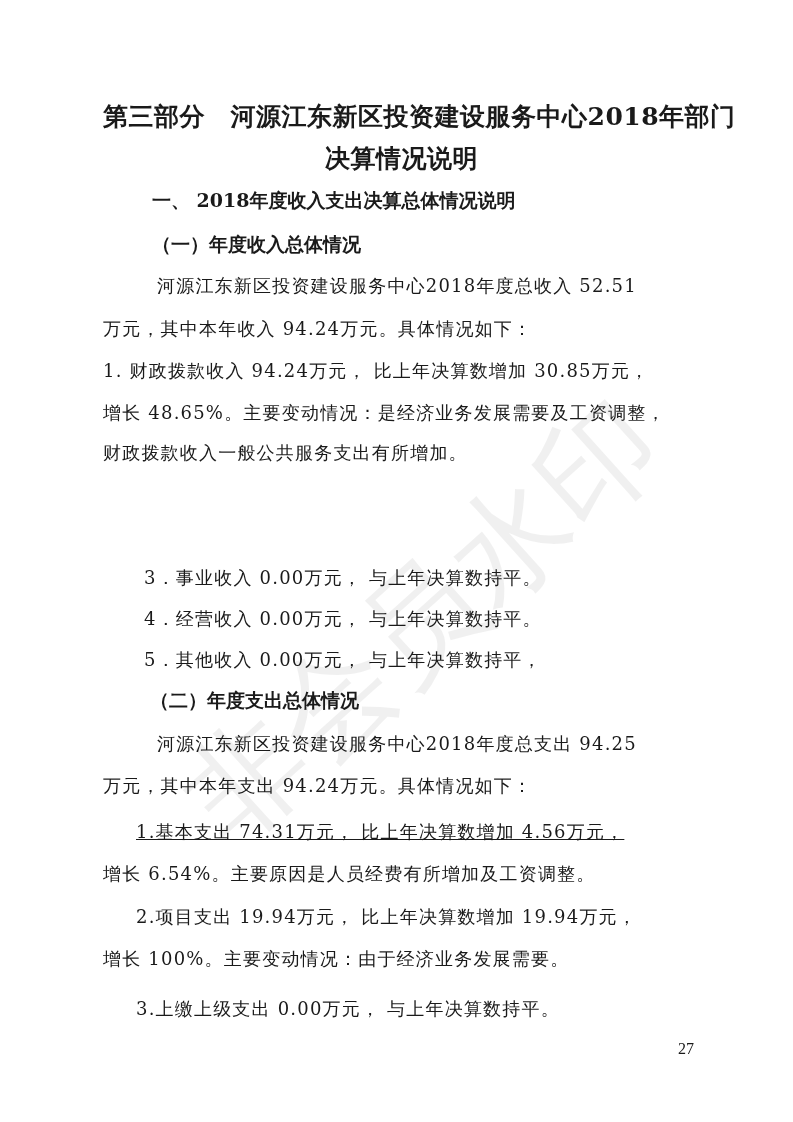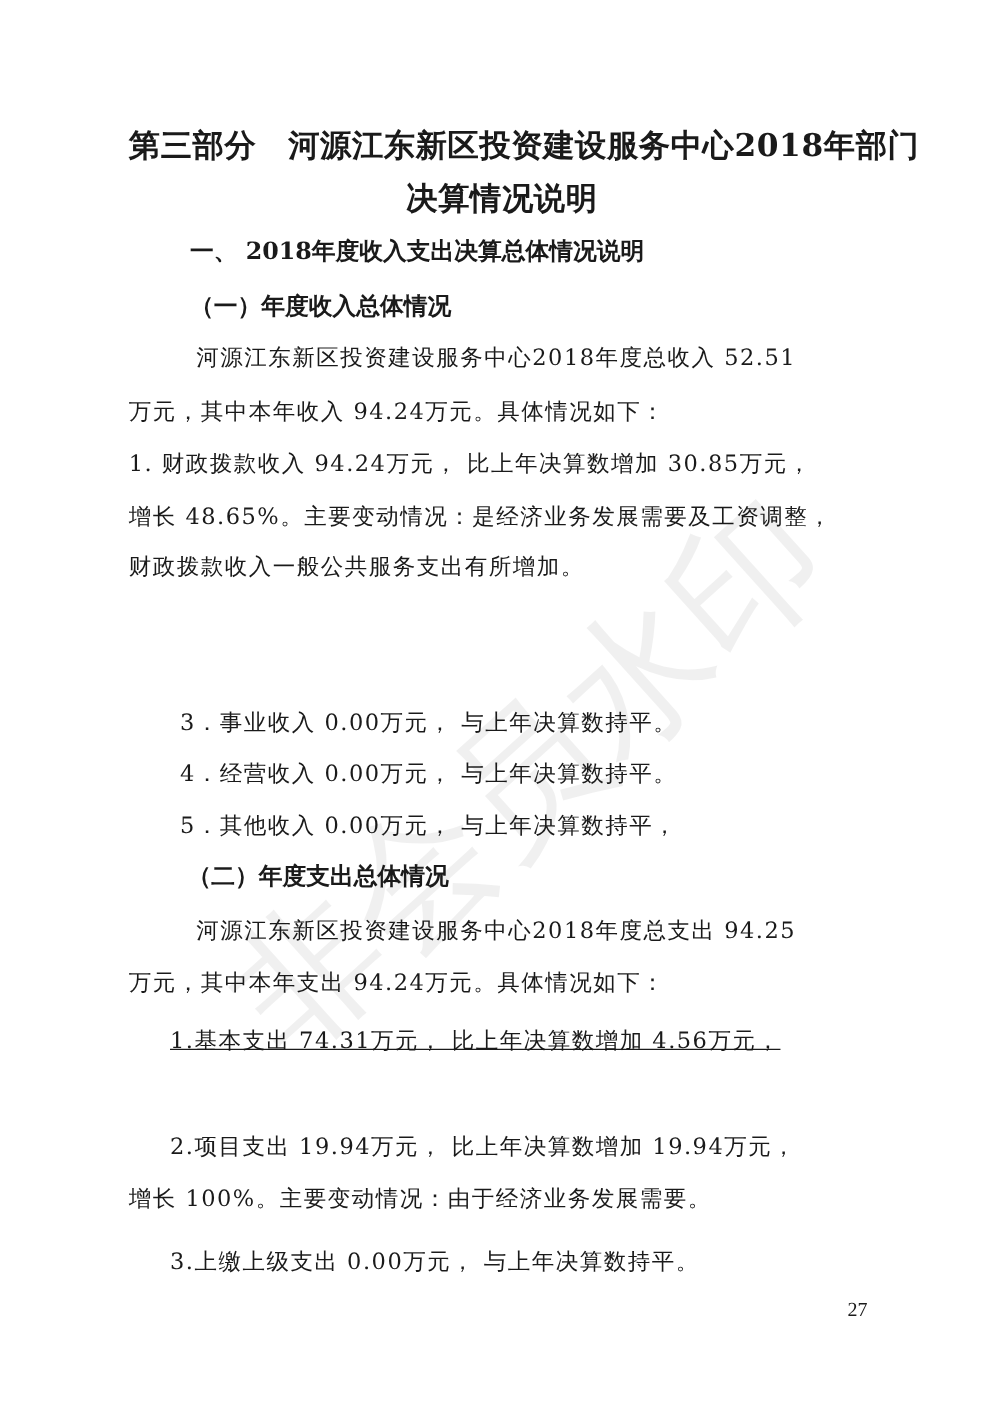--- a/index.html
+++ b/index.html
@@ -36,18 +36,19 @@
   <div class="line" style="left:103px; top:401px;">增长 48.65%。主要变动情况：是经济业务发展需要及工资调整，</div>
   <div class="line" style="left:103px; top:441px;">财政拨款收入一般公共服务支出有所增加。</div>
   <div class="line" style="left:144px; top:566px;text-align:right;">3．事业收入 0.00万元， 与上年决算数持平。</div>
   <div class="line" style="left:144px; top:607px;">4．经营收入 0.00万元， 与上年决算数持平。</div>
   <div class="line" style="left:144px; top:648px;">5．其他收入 0.00万元， 与上年决算数持平，</div>
 
   <div class="h2" style="left:150px; top:688px;">（二）年度支出总体情况</div>
   <div class="line" style="left:157px; top:732px;">河源江东新区投资建设服务中心2018年度总支出 94.25</div>
   <div class="line" style="left:103px; top:774px;">万元，其中本年支出 94.24万元。具体情况如下：</div>
   <div class="line" style="left:136px; top:820px;text-decoration:underline;">1.基本支出 74.31万元， 比上年决算数增加 4.56万元，</div>
+  <div class="line" style="left:103px; top:862px;">增长 6.54%。主要原因是人员经费有所增加及工资调整。</div>
   <div class="line" style="left:136px; top:905px;">2.项目支出 19.94万元， 比上年决算数增加 19.94万元，</div>
   <div class="line" style="left:103px; top:947px;">增长 100%。主要变动情况：由于经济业务发展需要。</div>
   <div class="line" style="left:136px; top:997px;">3.上缴上级支出 0.00万元， 与上年决算数持平。</div>
 
   <div class="pn">27</div>
 </div>
 
 </body></html>

